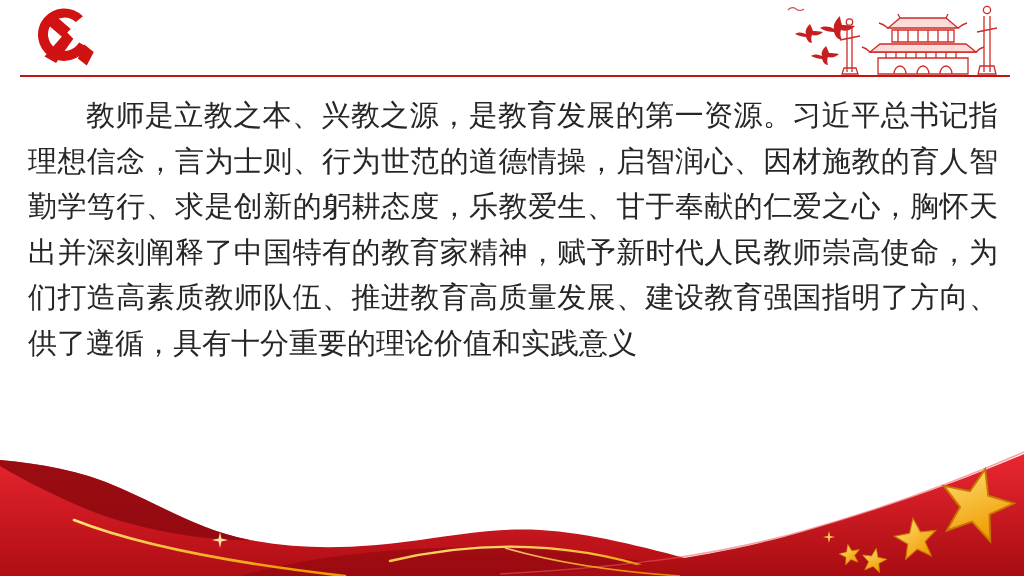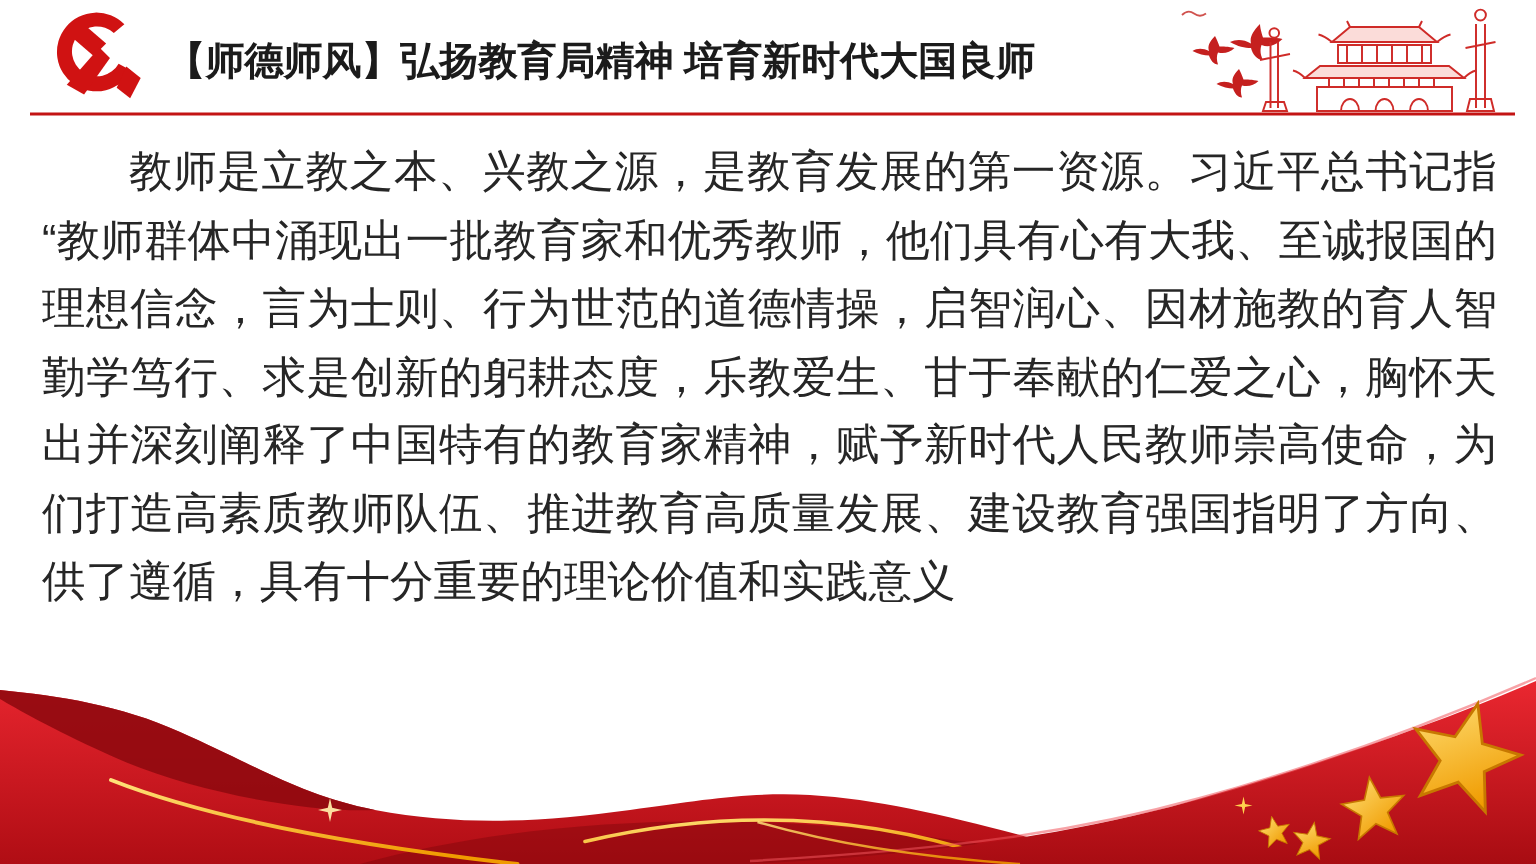--- a/index.html
+++ b/index.html
@@ -33,21 +33,20 @@
 
   <svg class="emblem" viewBox="0 0 100 100" aria-hidden="true">
     <g fill="#d01212">
       <path d="M78,16 A41,41 0 1 0 85,64 L72,57 A26,26 0 1 1 67,25 Z"></path>
       <path d="M80,60 L95,72 L84,93 L70,82 Z"></path>
       <path d="M30,11 L59,36 L46,49 L17,24 Z"></path>
       <path d="M52,40 L63,51 L36,89 L18,79 Z"></path>
     </g>
   </svg>
 
-  <div class="hdr-title">【师德师风】弘扬教育局精神 培育新时代大国良师</div>
 
   <svg class="tiananmen" viewBox="0 0 226 76" aria-hidden="true">
     <g fill="#c5201f">
       <path d="M28,22 C24,26 23,29 24,32 C20,30 16,30 13,32 C17,34 21,35 24,35 C25,38 27,41 30,41 C29,38 29,35 30,33 C34,34 38,33 41,30 C37,29 33,29 31,29 C30,26 29,24 28,22 Z"></path>
       <path d="M58,14 C53,19 51,23 52,27 C47,24 42,24 38,26 C43,29 48,30 52,30 C53,34 56,38 60,38 C58,34 58,31 59,28 C64,30 69,28 73,24 C68,23 63,23 60,23 C59,20 58,16 58,14 Z"></path>
       <path d="M44,44 C40,48 39,51 40,54 C36,52 32,52 29,54 C33,56 37,57 40,57 C41,60 43,63 46,63 C45,60 45,57 46,55 C50,56 54,55 57,52 C53,51 49,51 47,51 C46,48 45,46 44,44 Z"></path>
     </g>
     <g stroke="#d0524e" stroke-width="1.2" fill="none">
       <path d="M6,8 Q10,4 14,7 M14,7 Q18,10 22,7"></path>
     </g>
@@ -71,21 +70,20 @@
 
       <path d="M118,16 L164,16 L176,26 L106,26 Z" fill="#fbdcd9"></path>
       <path d="M106,26 Q101,22 97,21 M176,26 Q181,22 185,21 M118,16 L116,12 M164,16 L166,12"></path>
     </g>
   </svg>
 
   <div class="divider"></div>
 
   <div class="body-text">
     <div class="tl first">教师是立教之本、兴教之源，是教育发展的第一资源。习近平总书记指出：</div>
-    <div class="tl">“教师群体中涌现出一批教育家和优秀教师，他们具有心有大我、至诚报国的</div>
     <div class="tl">理想信念，言为士则、行为世范的道德情操，启智润心、因材施教的育人智慧，</div>
     <div class="tl">勤学笃行、求是创新的躬耕态度，乐教爱生、甘于奉献的仁爱之心，胸怀天下、</div>
     <div class="tl">出并深刻阐释了中国特有的教育家精神，赋予新时代人民教师崇高使命，为我</div>
     <div class="tl">们打造高素质教师队伍、推进教育高质量发展、建设教育强国指明了方向、提</div>
     <div class="tl last">供了遵循，具有十分重要的理论价值和实践意义</div>
   </div>
 
   <svg class="ribbon" viewBox="0 0 1024 146" aria-hidden="true">
     <defs>
       <linearGradient id="gRed" x1="0" y1="0" x2="0" y2="1">

